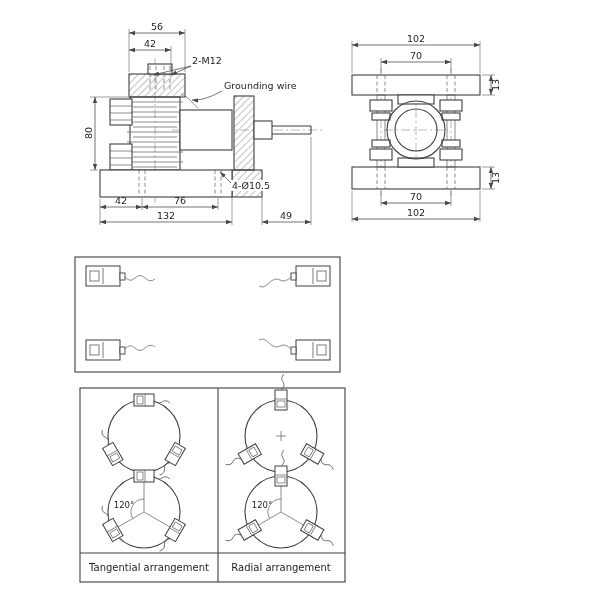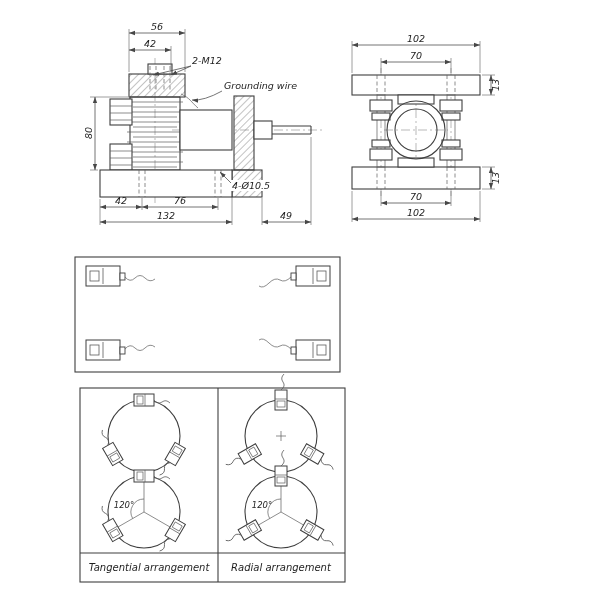--- a/index.html
+++ b/index.html
@@ -1,17 +1,17 @@
 <!DOCTYPE html>
 <html><head>
 <meta charset="utf-8">
 <style>
   html,body{margin:0;padding:0;background:#fff;}
   .canvas{position:relative;width:600px;height:600px;background:#fff;overflow:hidden;
-          font-family:"Liberation Sans",sans-serif;font-style:italic;}
+          font-family:"Liberation Sans",sans-serif;}
   svg{position:absolute;left:0;top:0;}
   svg text{font-family:"DejaVu Sans","Liberation Sans",sans-serif;font-size:9.5px;fill:#1d1d1d;}
   svg text.cap{font-size:10px;}
   svg text.small{font-size:8.5px;}
   .obj{fill:none;stroke:#3f3f3f;stroke-width:1.1;}
   .thin{fill:none;stroke:#5c5c5c;stroke-width:0.7;}
   .ext{stroke:#6a6a6a;stroke-width:0.65;fill:none;}
   .dim{stroke:#474747;stroke-width:0.75;fill:none;marker-start:url(#arr);marker-end:url(#arr);}
   .lead{stroke:#474747;stroke-width:0.75;fill:none;marker-end:url(#arr);}
   .dash{stroke:#5c5c5c;stroke-width:0.7;fill:none;stroke-dasharray:4 2.5;}

